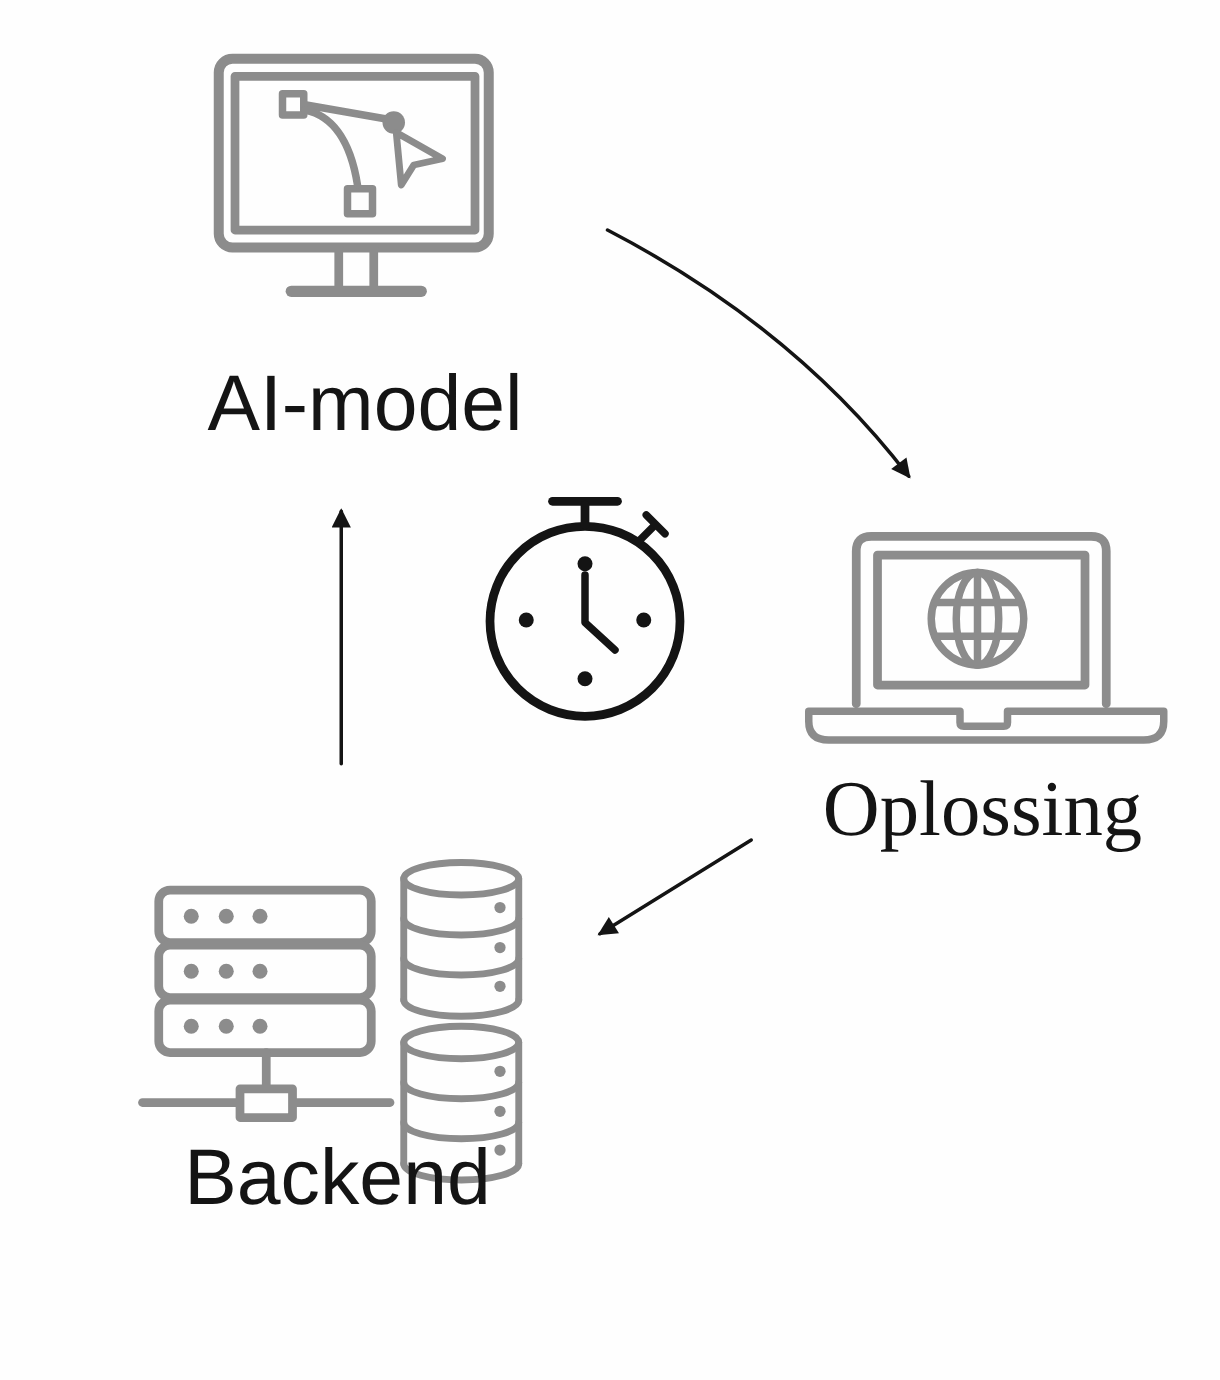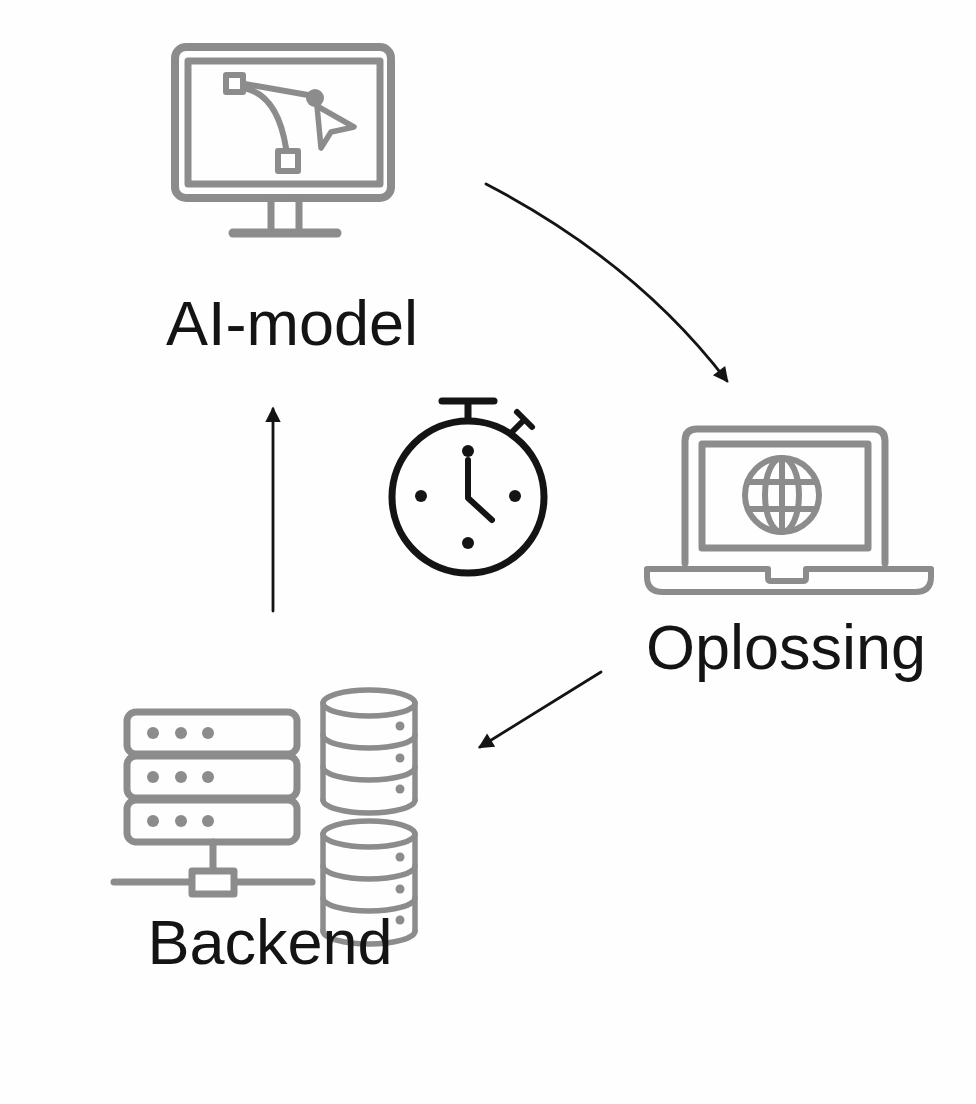--- a/index.html
+++ b/index.html
@@ -96,21 +96,21 @@
       <rect x="678" y="444" width="166" height="104" class="s7"></rect>
       <g>
         <circle cx="758" cy="495" r="37" class="s6"></circle>
         <ellipse cx="758" cy="495" rx="17" ry="37" class="s6"></ellipse>
         <path d="M758,458 L758,532" class="s6"></path>
         <path d="M724,482 L792,482" class="s6"></path>
         <path d="M724,509 L792,509" class="s6"></path>
       </g>
       <path d="M623,569 L744,569 L744,578 Q744,581 747,581 L779,581 Q782,581 782,578 L782,569 L907,569 L907,577 Q907,592 891,592 L639,592 Q623,592 623,577 Z" class="s6"></path>
     </svg>
-    <div class="node-label" style="left:762px; top:616px;">Oplossing</div>
+    <div class="node-label" style="left:762px; top:616px;font-family:Liberation Serif, serif;">Oplossing</div>
   </div>
 
   <div>
     <svg class="icon-svg" style="left:82px; top:682px;" width="320" height="268" viewBox="82 682 320 268">
 
       <path d="M90,882 L288,882" class="s7"></path>
 
       <g>
         <rect x="103" y="712" width="170" height="42" rx="9" class="s7"></rect>
         <rect x="103" y="756" width="170" height="42" rx="9" class="s7"></rect>

